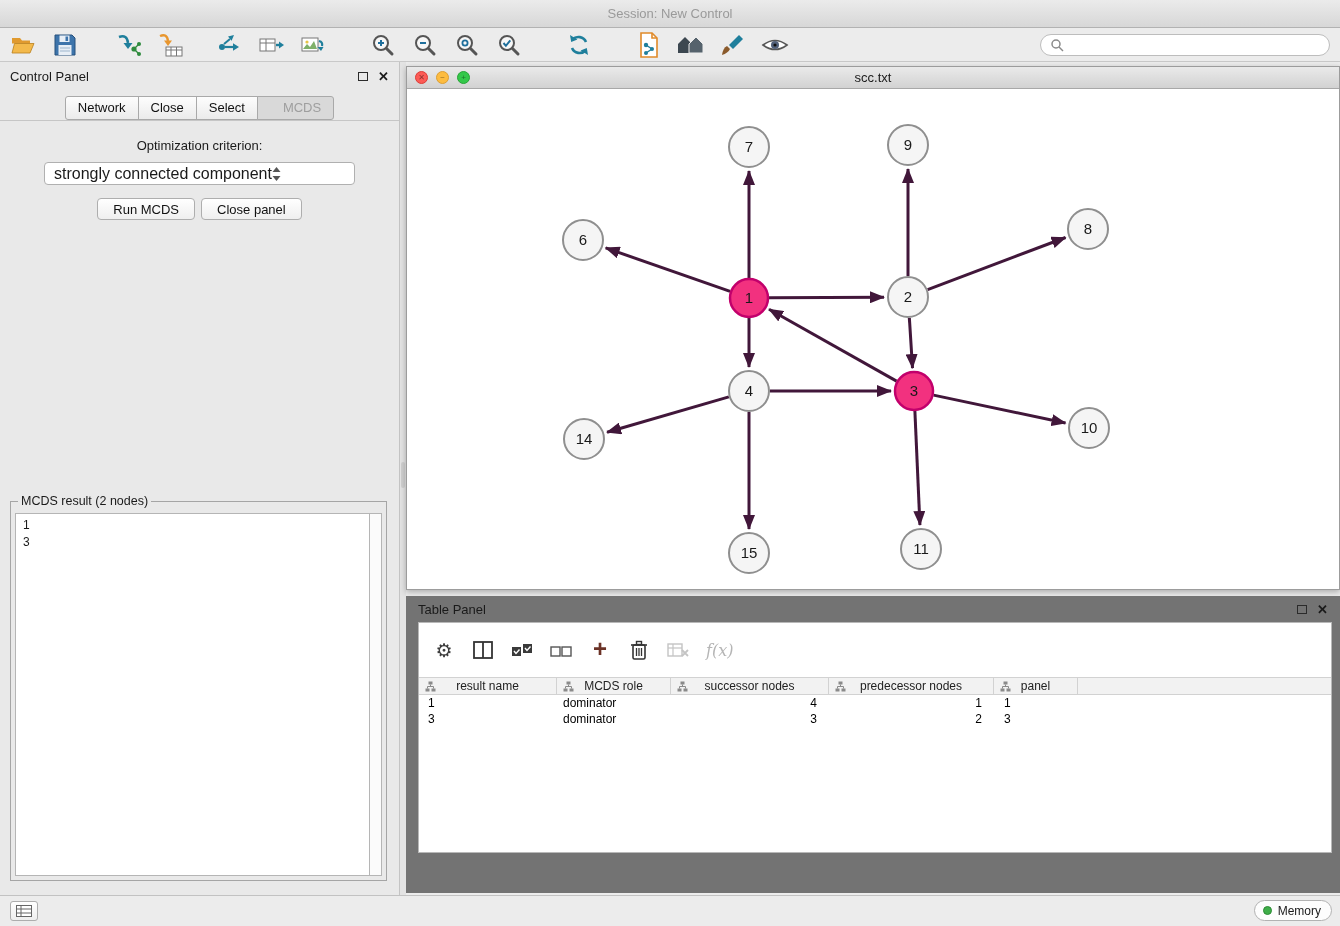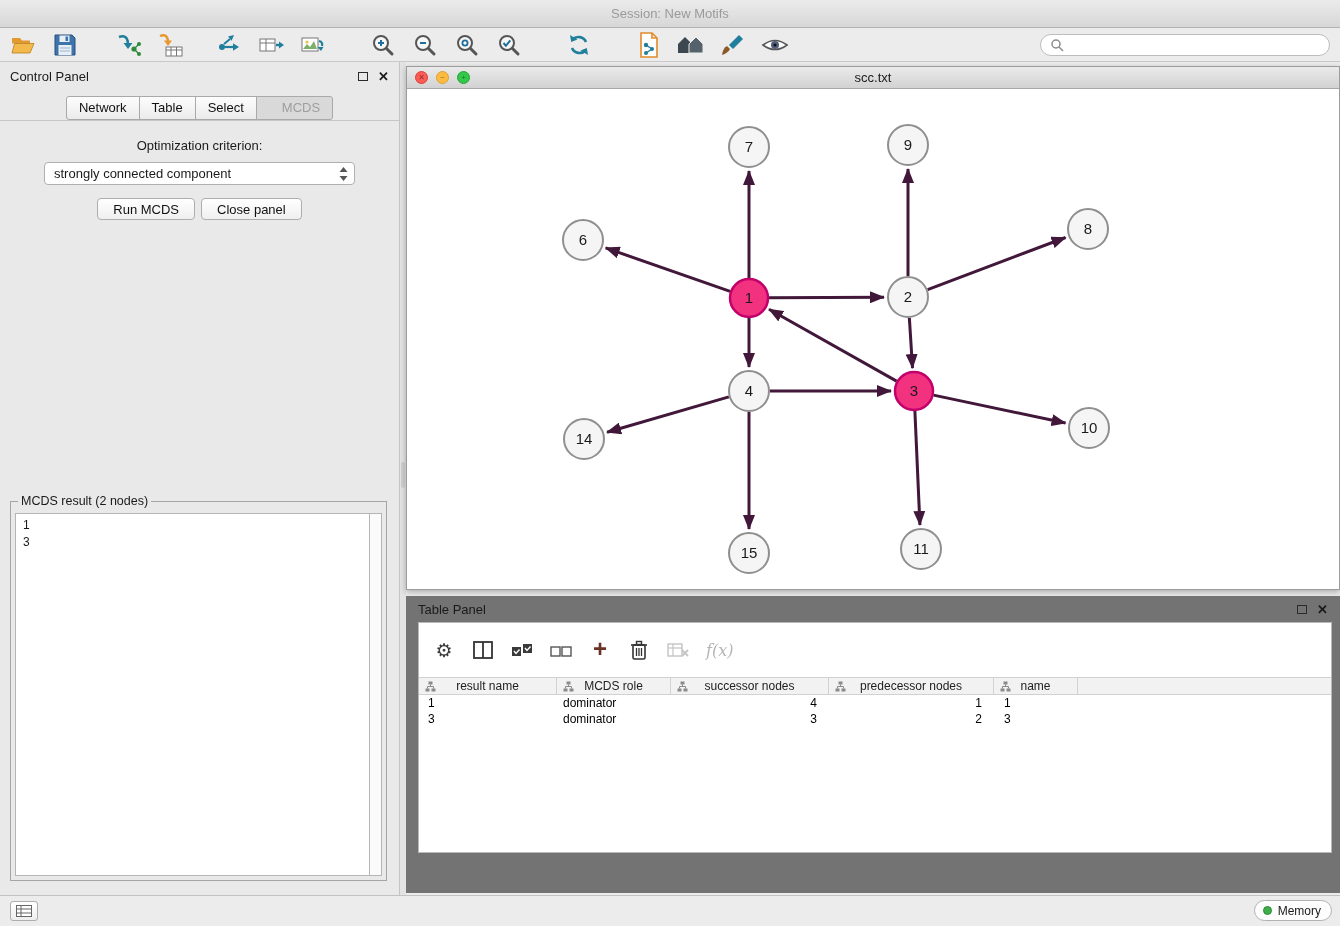--- a/index.html
+++ b/index.html
@@ -51,22 +51,22 @@
     font-family:"Liberation Sans", sans-serif;
     text-align:right;
   }
   .tab-btn:first-child { border-radius:3px 0 0 3px; margin-left:0; }
   .tab-btn:last-child { border-radius:0 3px 3px 0; }
   .tab-btn.active { background:#d9d9d9; color:#9e9e9e;padding-left:25px; }
   .opt-label { text-align:center; margin-top:17px; font-size:13px; }
   .combo {
     margin:9px auto 0; width:311px; height:23px;
     background:#fff; border:1px solid #b0b0b0; border-radius:4px;
-    display:flex; align-items:center; justify-content:space-between;
-    font-size:13px; padding:0 6px 0 9px;
+    display:flex; align-items:center; justify-content:flex-start;
+    font-size:16px; padding:0 6px 0 9px;
   }
   .cp-buttons { display:flex; justify-content:center; gap:6px; margin-top:13px; }
   .push-btn {
     height:22px; padding:0 15px; font-size:13px;
     border:1px solid #aeaeae; border-radius:4px;
     background:linear-gradient(#ffffff, #efefef);
     font-family:"Liberation Sans", sans-serif; color:#111;
   }
   fieldset.result {
     position:absolute; left:10px; right:12px; top:432px; bottom:14px;
@@ -142,21 +142,21 @@
     position:absolute; right:8px; top:4px; height:21px; padding:0 10px 0 8px;
     border:1px solid #b2b2b2; border-radius:11px; background:#fdfdfd;
     display:flex; align-items:center; gap:6px; font-size:12px;
   }
   .green-dot { width:9px; height:9px; border-radius:50%; background:#3fae49; border:1px solid #2c8a35; }
 </style>
 </head>
 <body>
 
 <div class="titlebar">
-  <span class="win-title">Session: New Motifs</span>
+  <span class="win-title">Session: New Control</span>
 </div>
 
 <div class="toolbar">
   <div class="tbico">
     <svg width="24" height="20" viewBox="0 0 24 20">
       <path d="M1 3 h8 l2 2.5 h8 v3 H1 z" fill="#e09a2f"></path>
       <path d="M3.5 8.5 h19.5 l-4 9.5 H1 z" fill="#f3b94b" stroke="#b97f1c" stroke-width="0.8"></path>
     </svg>
   </div>
   <div class="tbico">
@@ -293,21 +293,21 @@
 <div class="control-panel">
   <div class="cp-header">
     <span>Control Panel</span>
     <span class="panel-head-icons">
       <span class="float-ico"></span>
       <span class="close-ico">✕</span>
     </span>
   </div>
   <div class="cp-tabs">
     <button class="tab-btn">Network</button>
-    <button class="tab-btn">Table</button>
+    <button class="tab-btn">Close</button>
     <button class="tab-btn">Select</button>
     <button class="tab-btn active">MCDS</button>
   </div>
   <div class="opt-label">Optimization criterion:</div>
   <div class="combo">
     <span>strongly connected component</span>
     <svg width="9" height="16" viewBox="0 0 9 16">
       <path d="M4.5 1 L8.5 6 H0.5 z" fill="#555"></path>
       <path d="M4.5 15 L0.5 10 H8.5 z" fill="#555"></path>
     </svg>
@@ -476,21 +476,21 @@
         </svg>
         <span>predecessor nodes</span>
       </div>
       <div class="th-cell c4">
         <svg class="sort-ico" width="11" height="11" viewBox="0 0 11 11">
           <rect x="3.5" y="0.5" width="4" height="3" fill="#8a8a8a"></rect>
             <rect x="0.5" y="7.5" width="4" height="3" fill="#8a8a8a"></rect>
             <rect x="6.5" y="7.5" width="4" height="3" fill="#8a8a8a"></rect>
           <path d="M5.5 3.5 v2 M2.5 7.5 v-2 h6 v2" stroke="#8a8a8a" fill="none"></path>
         </svg>
-        <span>name</span>
+        <span>panel</span>
       </div>
     </div>
     <div class="tr">
       <div class="td c0">1</div>
       <div class="td c1">dominator</div>
       <div class="td c2">4</div>
       <div class="td c3">1</div>
       <div class="td c4">1</div>
     </div>
     <div class="tr">

